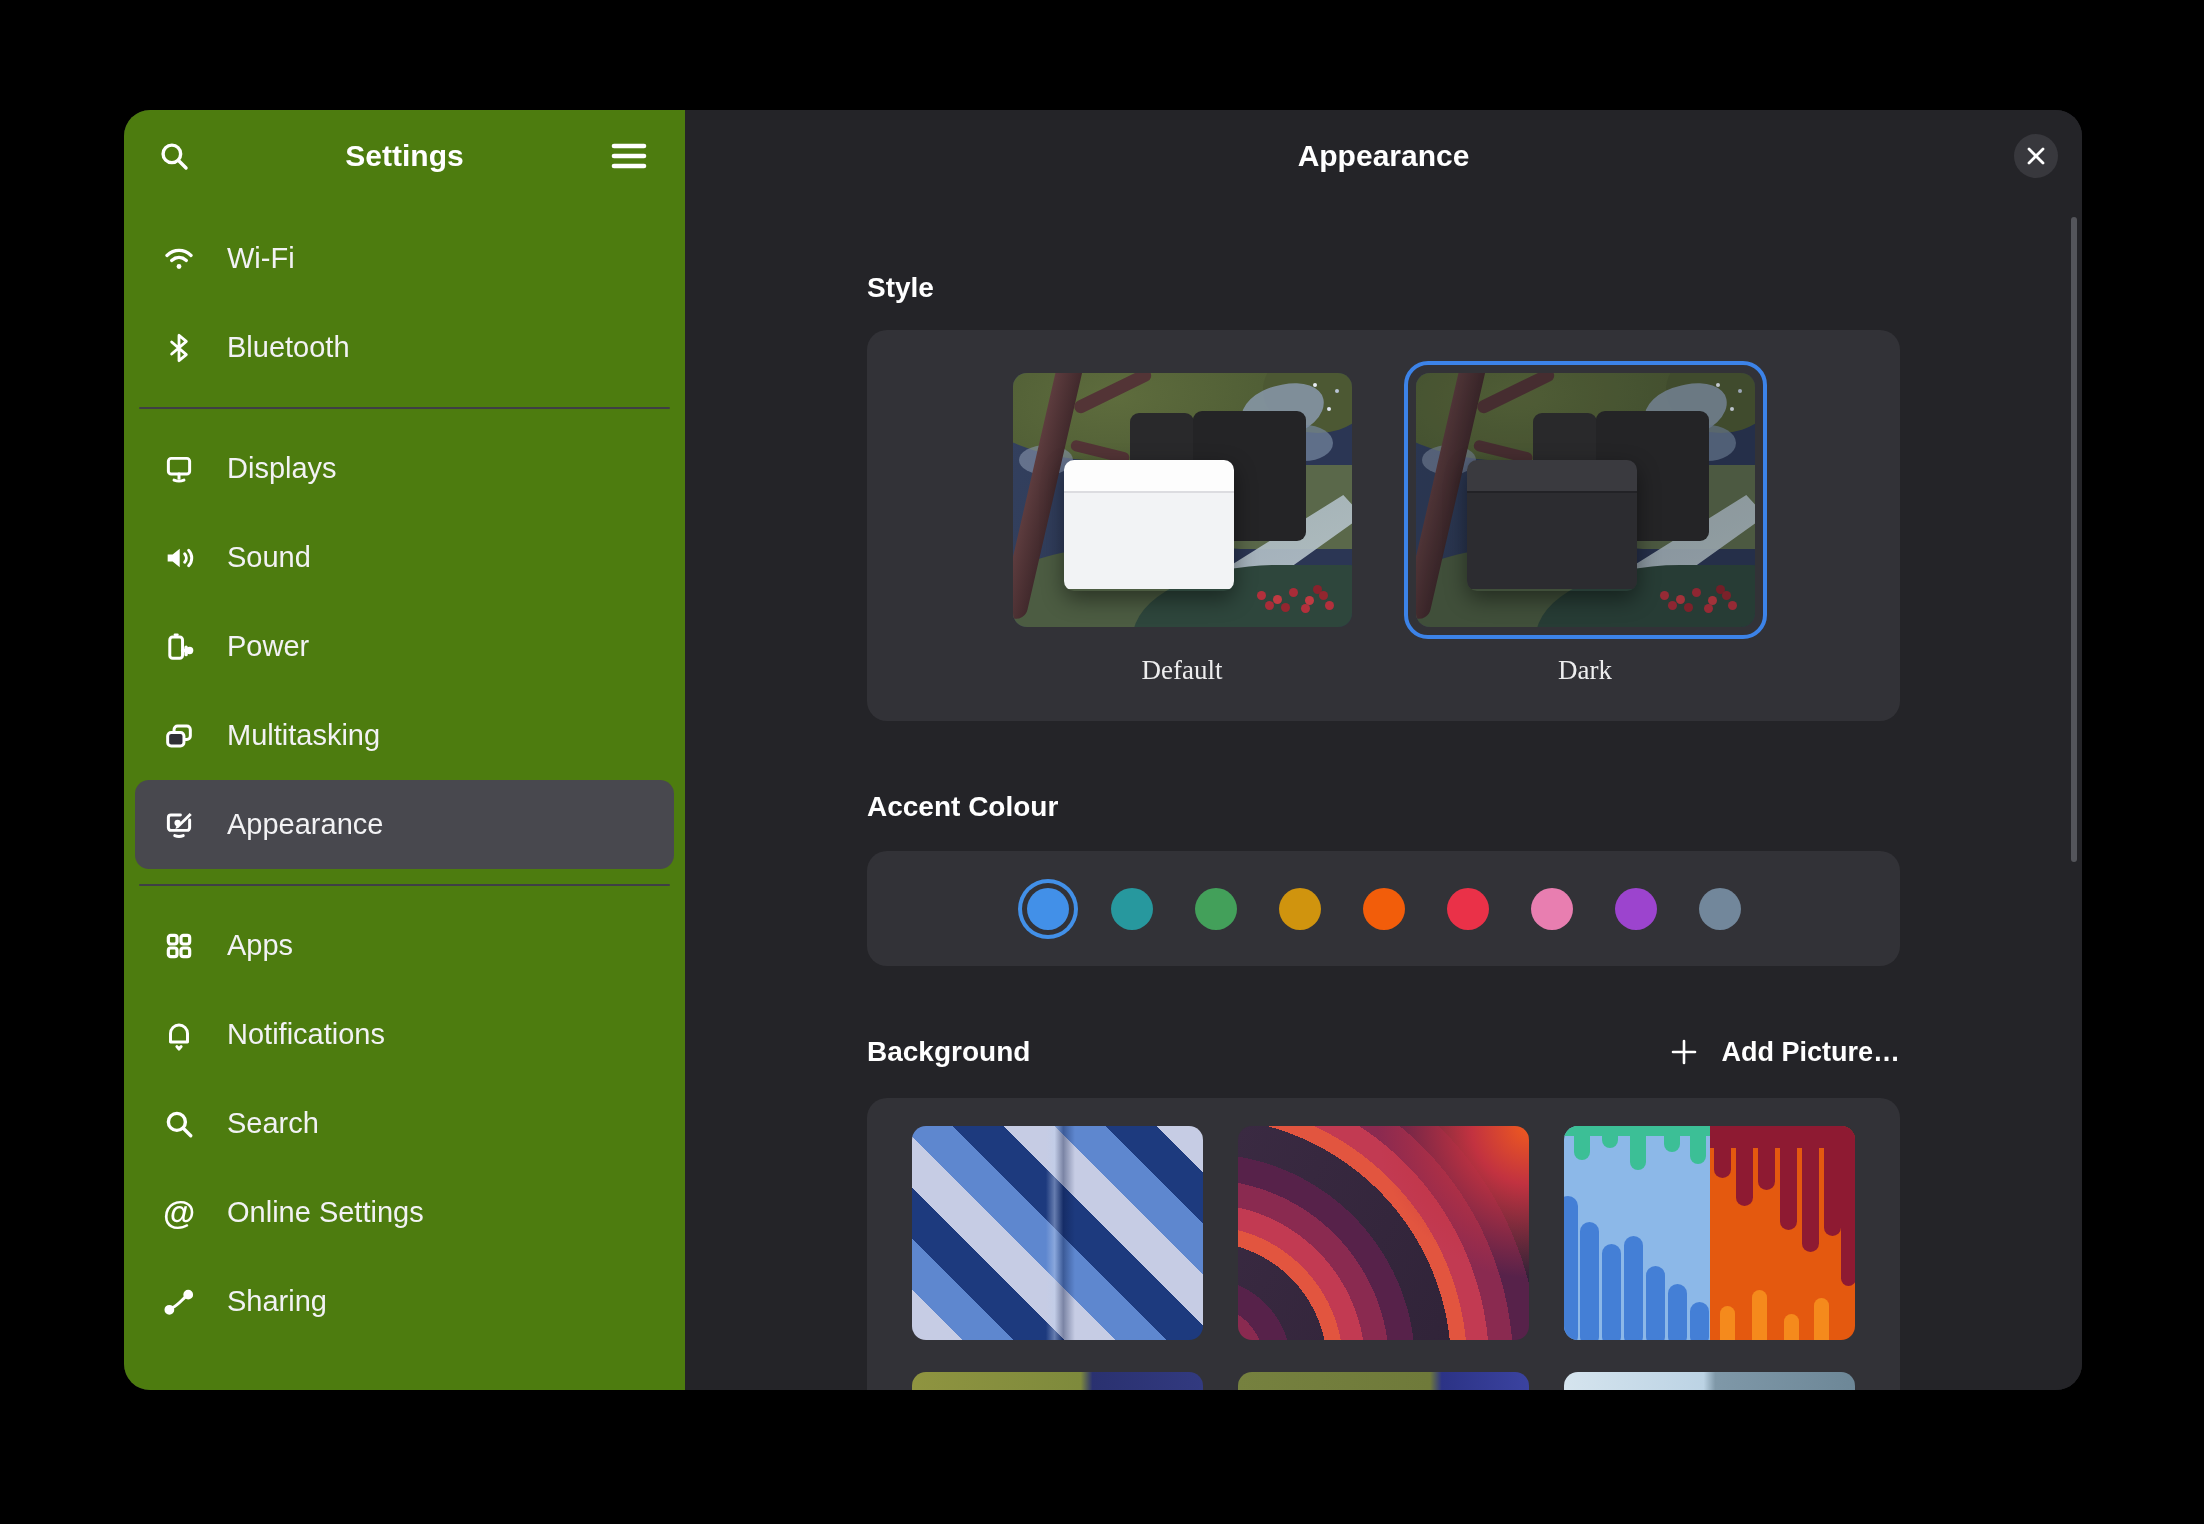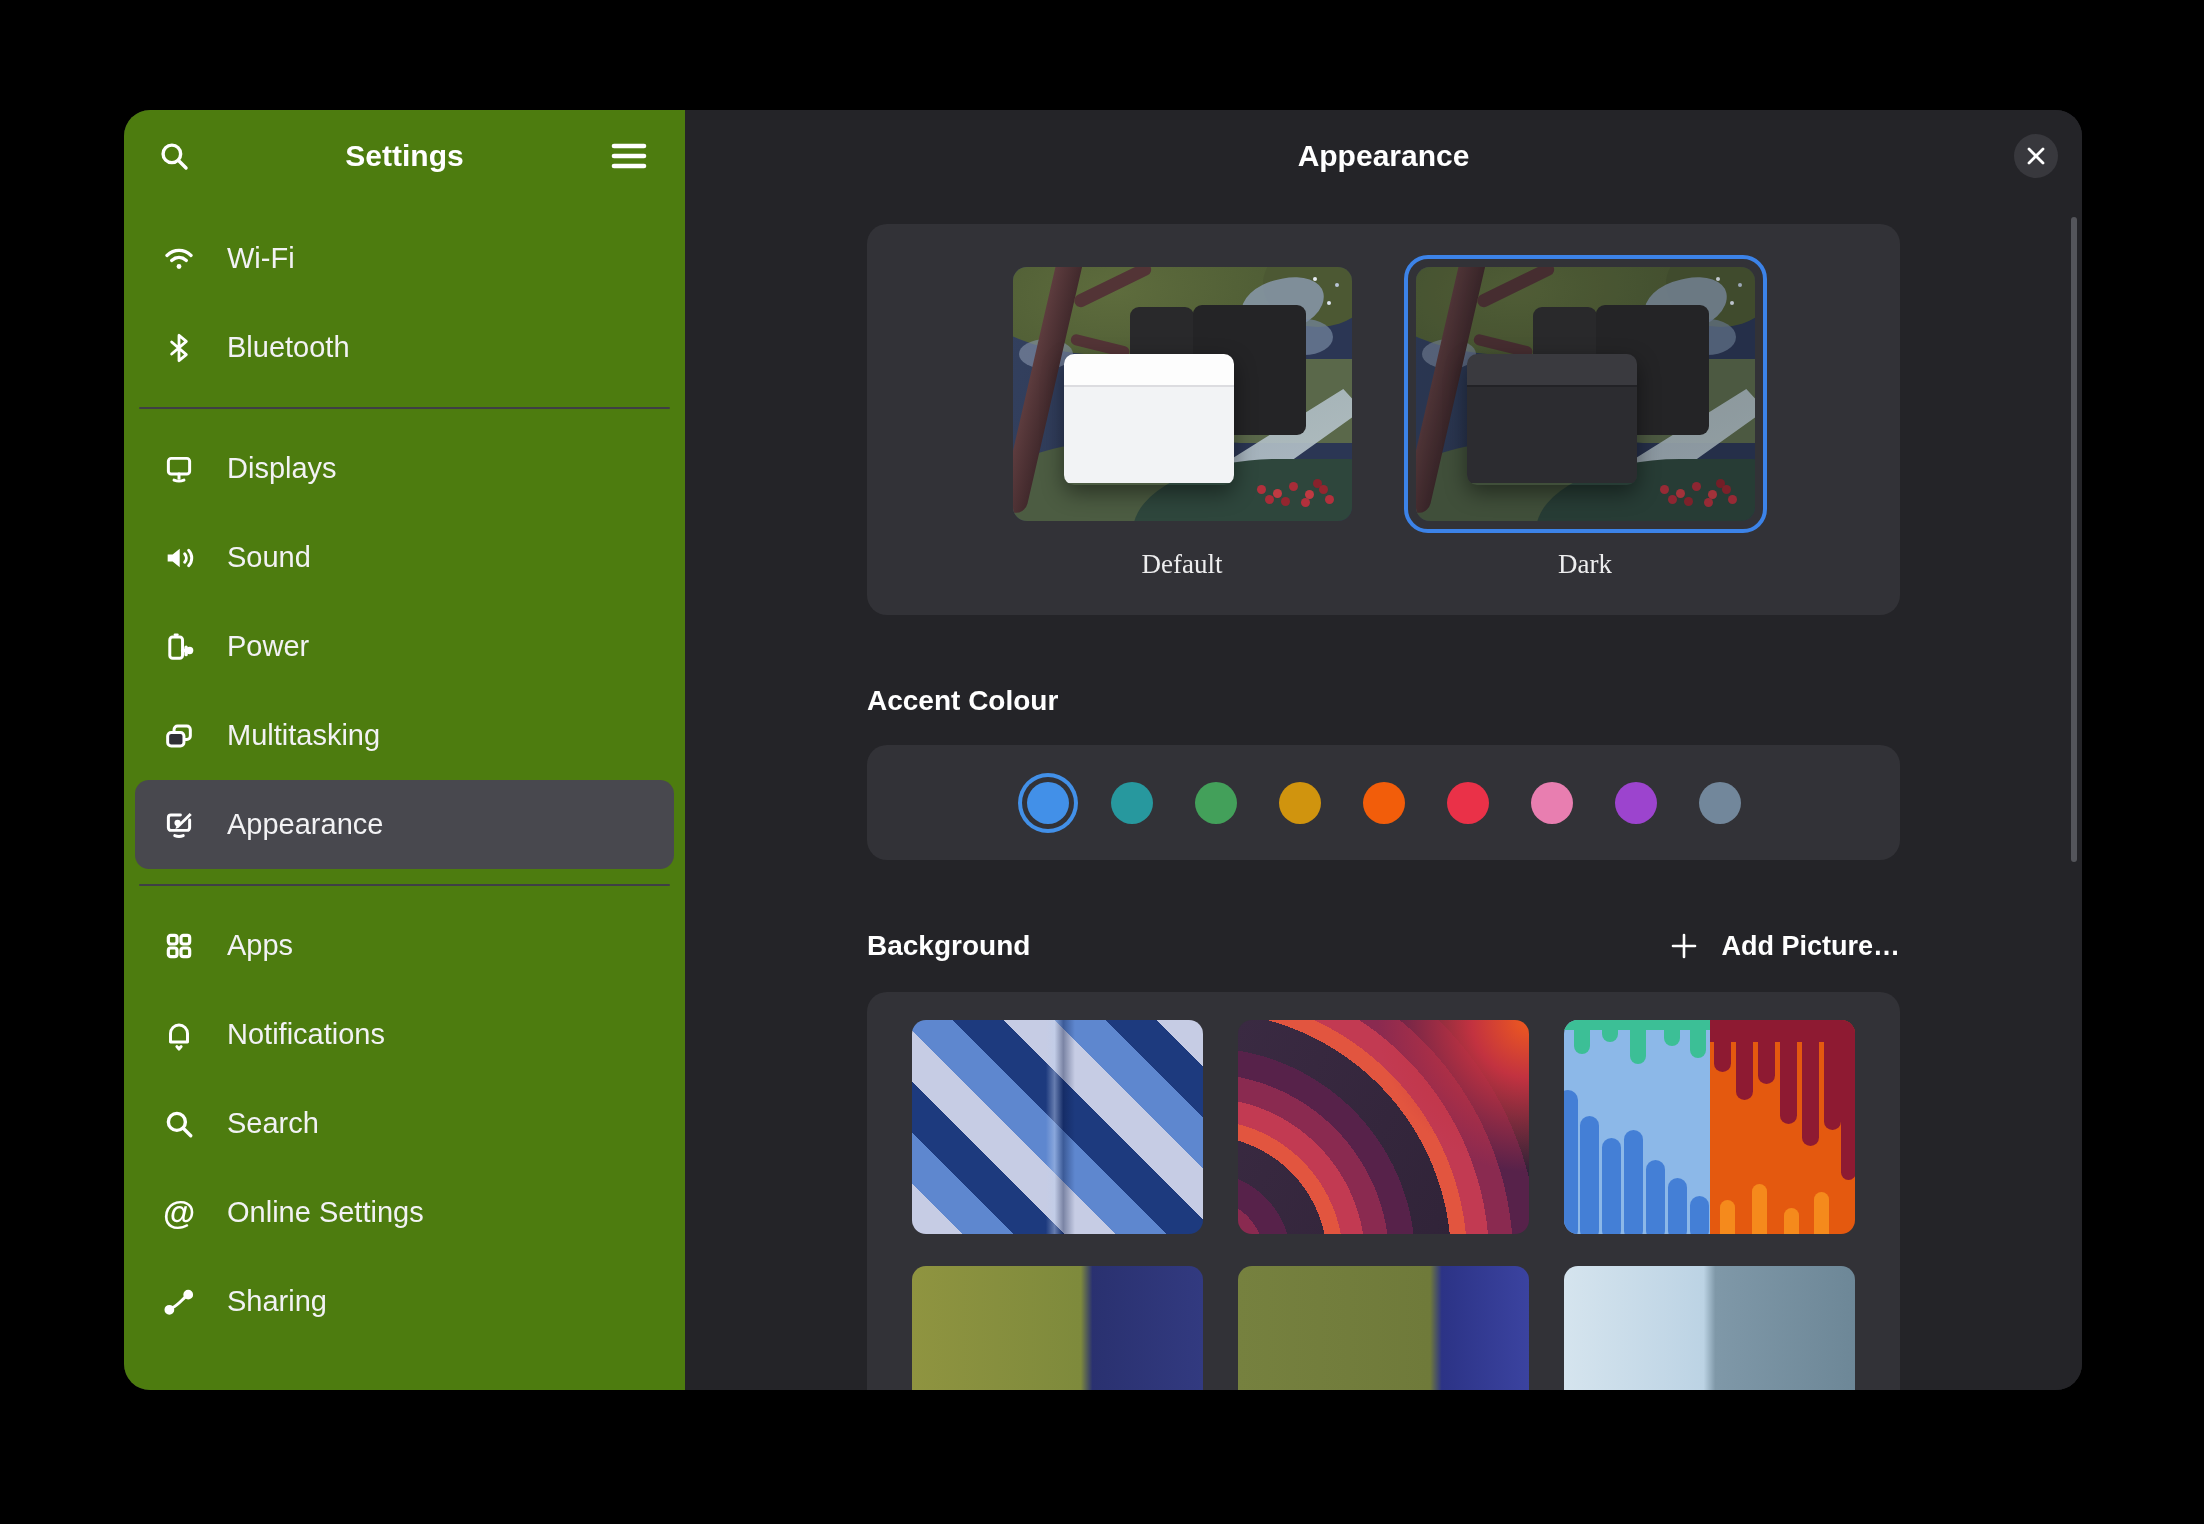--- a/index.html
+++ b/index.html
@@ -267,20 +267,21 @@
       <div class="close-btn">
         <svg width="22" height="22" viewBox="0 0 22 22" style="stroke:#fff;stroke-width:2.8;stroke-linecap:round">
           <line x1="4" y1="4" x2="18" y2="18"></line>
             <line x1="18" y1="4" x2="4" y2="18"></line>
         </svg>
       </div>
     </div>
 
     <div class="content">
 
+      <div class="sec-heading h-style">Style</div>
       <div class="card style-card">
 
         <div class="style-option">
           <div class="preview-frame">
             <div class="thumb-style">
               <div class="wp">
                 <div class="wp-canopy"></div>
                   <div class="wp-canopy2"></div>
                 <div class="wp-cloud1"></div>
                   <div class="wp-cloud2"></div>

